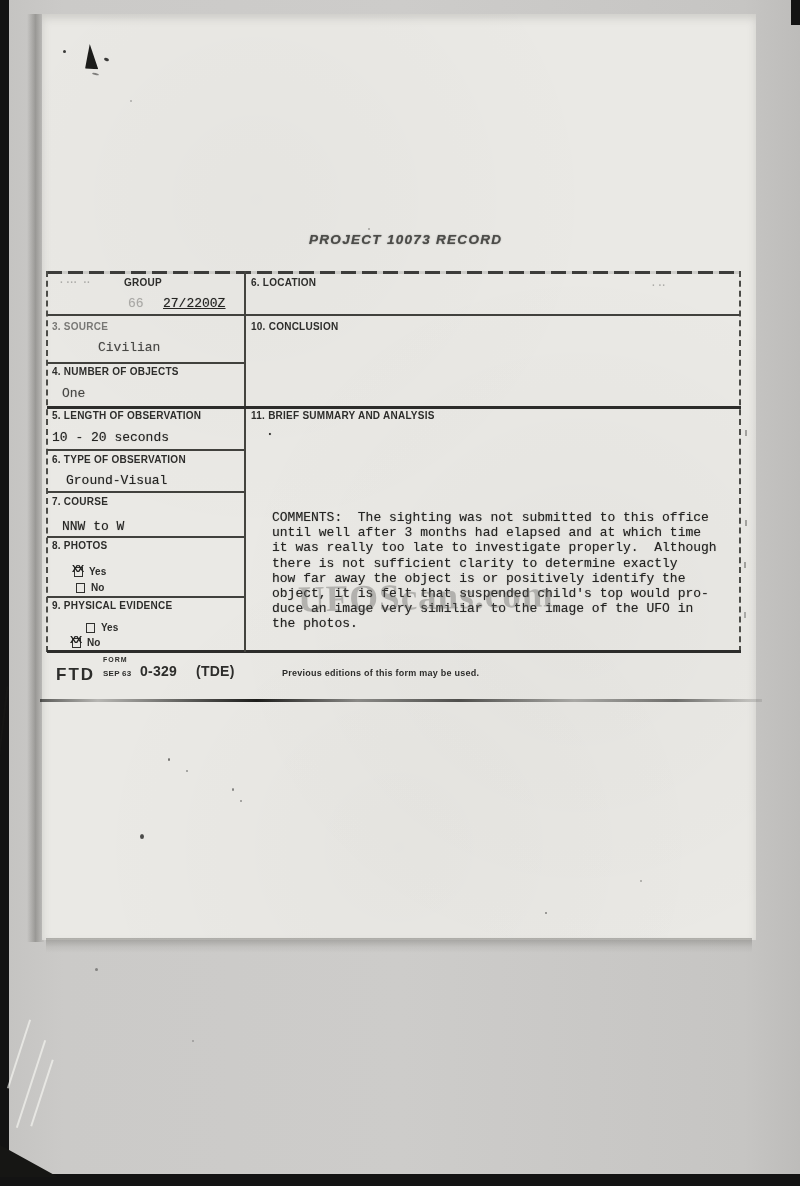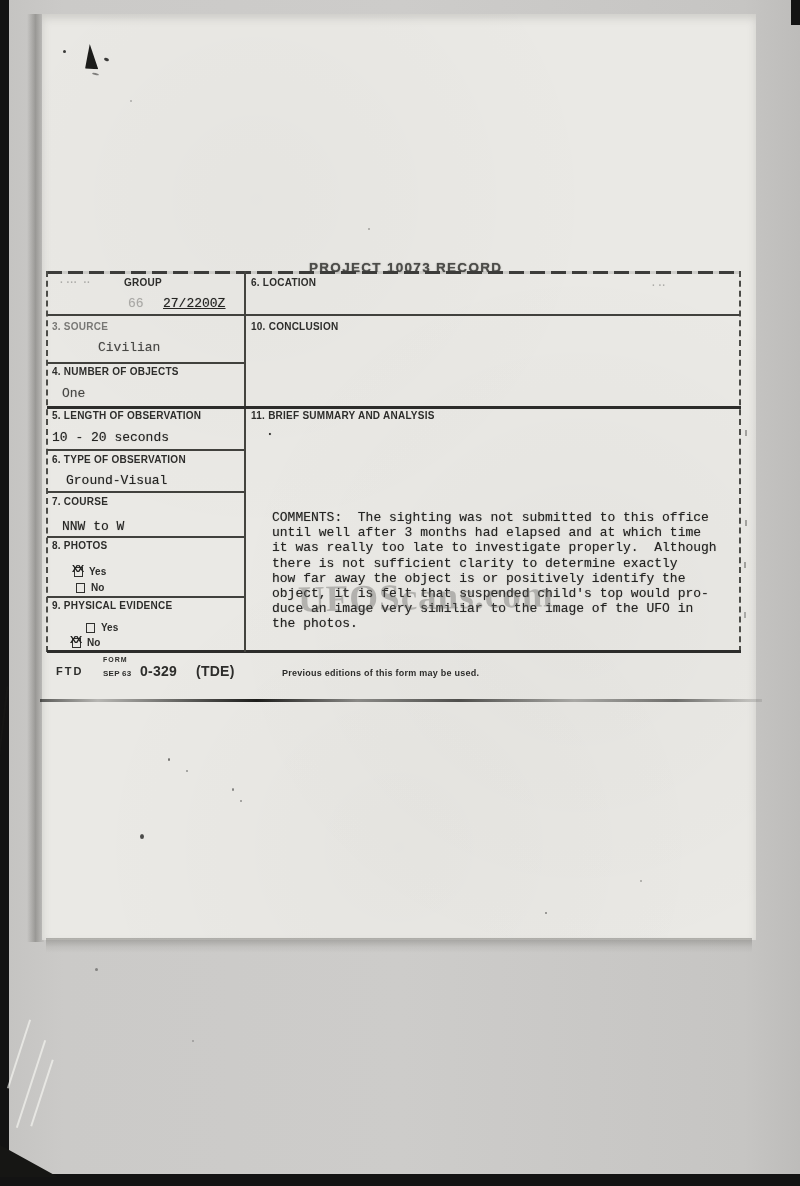--- a/index.html
+++ b/index.html
@@ -65,21 +65,21 @@
   <div class="abs" id="fold-shadow"></div>
 
   <div class="abs" id="page"></div>
   <div class="abs" id="page-shadow"></div>
 
   <div class="abs" id="ink-blot"></div>
   <div class="abs speck" style="left:63px;top:50px;width:3px;height:3px;"></div>
   <div class="abs speck" style="left:104px;top:58px;width:5px;height:3px;transform:rotate(20deg);"></div>
   <div class="abs speck" style="left:92px;top:73px;width:7px;height:2px;transform:rotate(14deg);opacity:.6;"></div>
 
-  <div class="abs" id="doc-title" style="left:309px;top:260px;">PROJECT 10073 RECORD</div>
+  <div class="abs" id="doc-title" style="left:309px;top:232px;font-style:italic;">PROJECT 10073 RECORD</div>
 
   <div class="abs" id="tbl-top"></div>
   <div class="abs vline-dash" style="left:46px;top:271px;height:381px;"></div>
   <div class="abs vline-dash" style="left:739px;top:271px;height:381px;"></div>
   <div class="abs hline-heavy" style="left:47px;top:650px;width:694px;"></div>
   <div class="abs vline" style="left:244px;top:271px;height:381px;"></div>
   <div class="abs hline" style="left:47px;top:314px;width:693px;"></div>
   <div class="abs hline" style="left:47px;top:362px;width:197px;"></div>
   <div class="abs hline-heavy" style="left:47px;top:406px;width:694px;"></div>
   <div class="abs hline" style="left:47px;top:449px;width:197px;"></div>
@@ -135,21 +135,21 @@
 it was really too late to investigate properly.  Although
 there is not sufficient clarity to determine exactly
 how far away the object is or positively identify the
 object, it is felt that suspended child's top would pro-
 duce an image very similiar to the image of the UFO in
 the photos.</div>
 
   <div class="abs" id="watermark" style="left:298px;top:575px;">UFOScans.com</div>
 
   <div class="abs flabel" style="left:103px;top:656px;font-size:7px;letter-spacing:1px;">FORM</div>
-  <div class="abs flabel" style="left:56px;top:665px;font-size:11px;letter-spacing:2px;">FTD</div>
+  <div class="abs flabel" style="left:56px;top:665px;font-size:17px;letter-spacing:2px;">FTD</div>
   <div class="abs flabel" style="left:103px;top:669px;font-size:8px;">SEP 63</div>
   <div class="abs flabel" style="left:140px;top:663px;font-size:14px;">0-329</div>
   <div class="abs flabel" style="left:196px;top:663px;font-size:14px;">(TDE)</div>
   <div class="abs flabel" style="left:266px;top:668px;font-size:9px;margin-left:16px;">Previous editions of this form may be used.</div>
 
   <div class="abs" id="scan-line"></div>
   <div class="abs" id="scratch-dark"></div>
   <div class="abs speck" style="left:168px;top:758px;width:2px;height:3px;opacity:.7;"></div>
   <div class="abs speck" style="left:186px;top:770px;width:2px;height:2px;opacity:.5;"></div>
   <div class="abs speck" style="left:232px;top:788px;width:2px;height:3px;opacity:.6;"></div>

